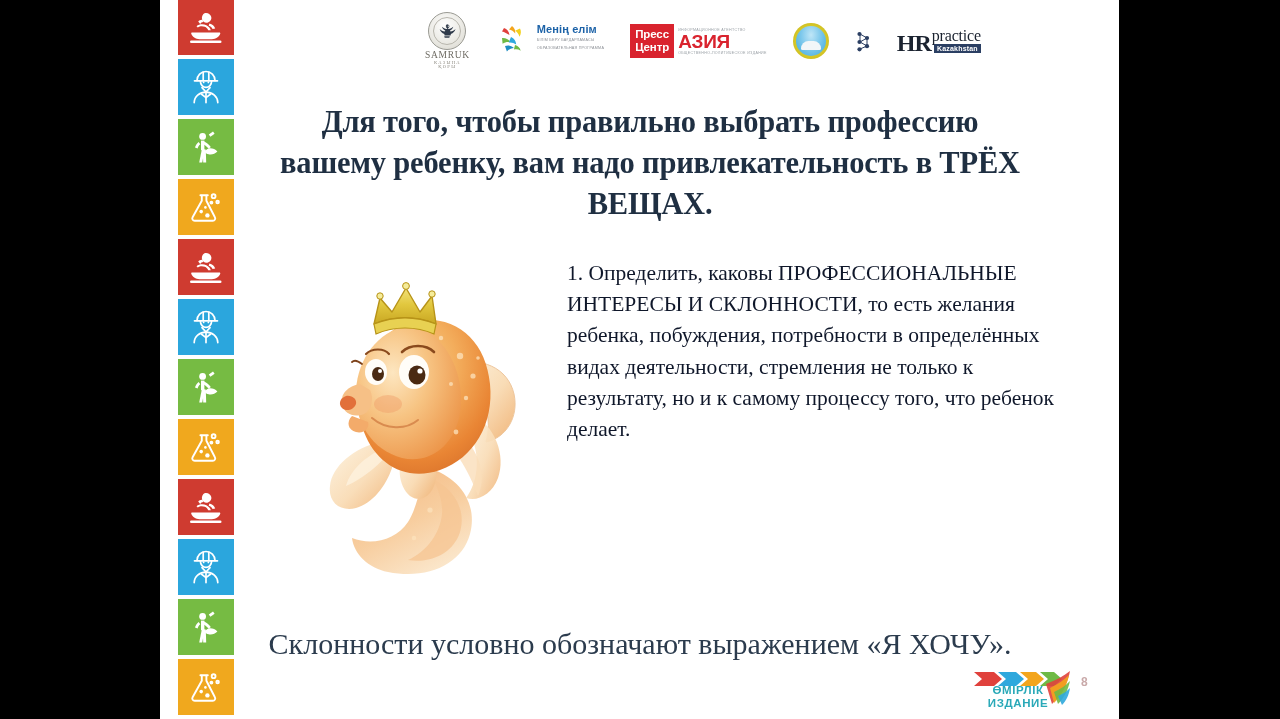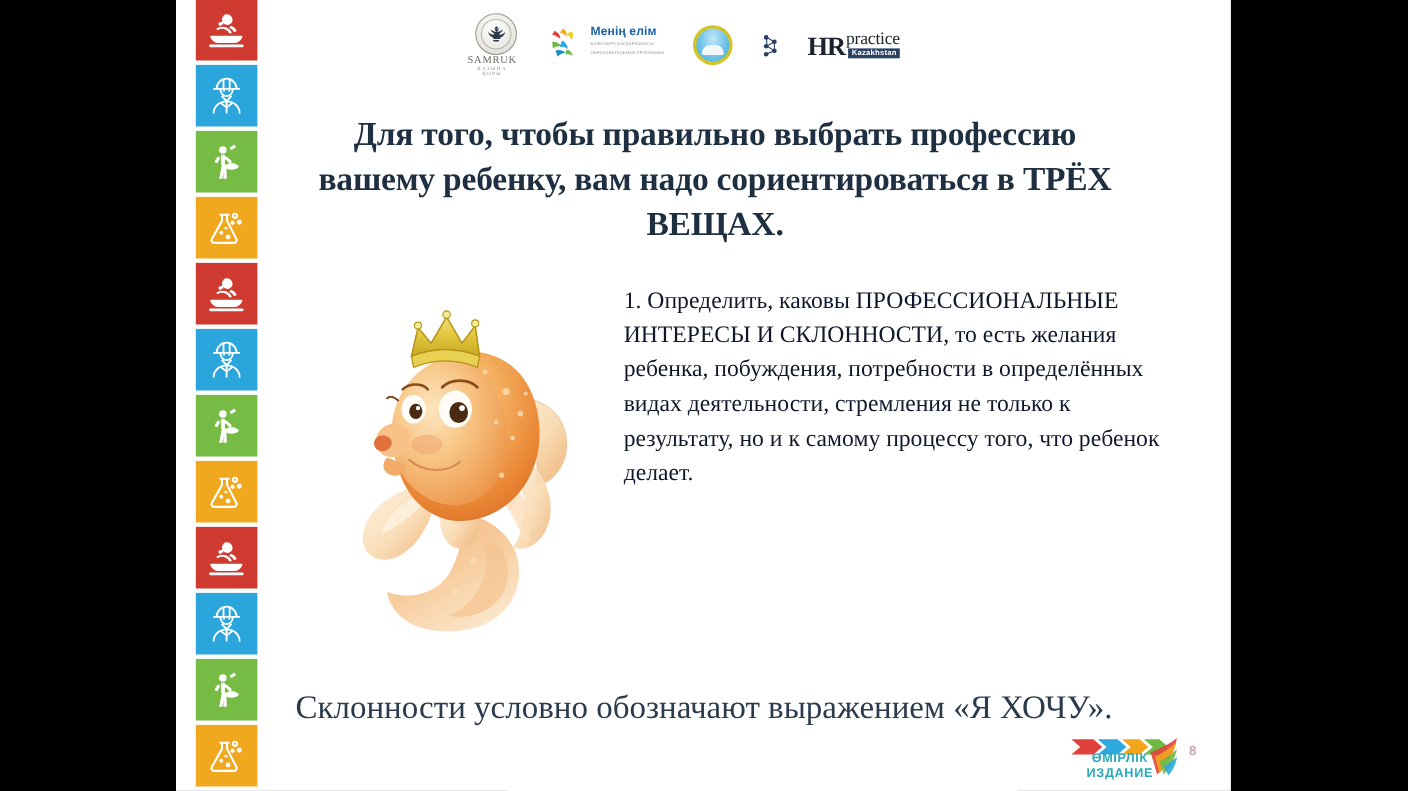--- a/index.html
+++ b/index.html
@@ -41,21 +41,21 @@
 
   
   #logo-bar {
     position: absolute;
     left: 265px; top: 12px;
     width: 690px; height: 58px;
     display: flex; align-items: center; gap: 26px;
   }
   .logo { display: flex; align-items: flex-start; flex: 0 0 auto; }
 
-  .samruk { flex-direction: column; align-items: flex-end; }
+  .samruk { flex-direction: column; align-items: center; }
   .samruk-mark {
     width: 38px; height: 38px; border-radius: 50%;
     border: 1.4px solid #9a9a93;
     background: radial-gradient(circle at 45% 35%, #fefefe 0%, #e9e8e2 60%, #d6d4cb 100%);
     display: flex; align-items: center; justify-content: center;
     position: relative;
   }
   .samruk-mark::before {
     content:""; position:absolute; left:4px; top:4px; right:4px; bottom:4px;
     border:1px solid #b8b6ad; border-radius:50%;
@@ -423,20 +423,31 @@
             <path d="M19 21c2.9.6 4.9 2.6 5.7 5.7-2.1-1.4-4.4-1.8-6.8-1.2z" fill="#6fba45"></path>
           </svg>
         </div>
         <div class="menin-text-wrap">
           <div class="menin-title">Менің елім</div>
           <div class="menin-tag">БІЛІМ БЕРУ БАҒДАРЛАМАСЫ</div>
           <div class="menin-tag">ОБРАЗОВАТЕЛЬНАЯ ПРОГРАММА</div>
         </div>
       </div>
 
+      <div class="logo press">
+        <div class="press-box">
+          <div>Пресс</div>
+          <div>Центр</div>
+        </div>
+        <div class="press-right">
+          <div class="press-cap">ИНФОРМАЦИОННОЕ АГЕНТСТВО</div>
+          <div class="press-azia">АЗИЯ</div>
+          <div class="press-cap">ОБЩЕСТВЕННО-ПОЛИТИЧЕСКОЕ ИЗДАНИЕ</div>
+        </div>
+      </div>
 
       <div class="logo">
         <div class="emblem-mark"></div>
       </div>
 
       <div class="logo hr">
         <div class="hr-net">
           <svg width="22" height="24" viewBox="0 0 22 24" aria-hidden="true">
             <g stroke="#2b3f63" stroke-width="1" fill="none">
               <path d="M5 5 L12 9 L5 13 L12 17 L5 20"></path>
@@ -457,21 +468,21 @@
             <span class="hr-right">
               <span class="hr-practice">practice</span>
               <span class="hr-kz">Kazakhstan</span>
             </span>
           </div>
         </div>
       </div>
 
     </div>
 
-    <div id="headline">Для того, чтобы правильно выбрать профессию  вашему ребенку, вам надо сориентироваться в ТРЁХ ВЕЩАХ.</div>
+    <div id="headline">Для того, чтобы правильно выбрать профессию  вашему ребенку, вам надо привлекательность в ТРЁХ ВЕЩАХ.</div>
 
     <div id="fish">
       <svg width="240" height="320" viewBox="0 0 240 320" aria-hidden="true">
         <defs>
           <radialGradient id="bodyG" cx="42%" cy="30%" r="78%">
             <linearGradient id="lin1"></linearGradient>
             <stop offset="0%" stop-color="#f7cf8e"></stop>
             <stop offset="42%" stop-color="#f3ad5c"></stop>
             <stop offset="78%" stop-color="#e98534"></stop>
             <stop offset="100%" stop-color="#d9712a"></stop>

